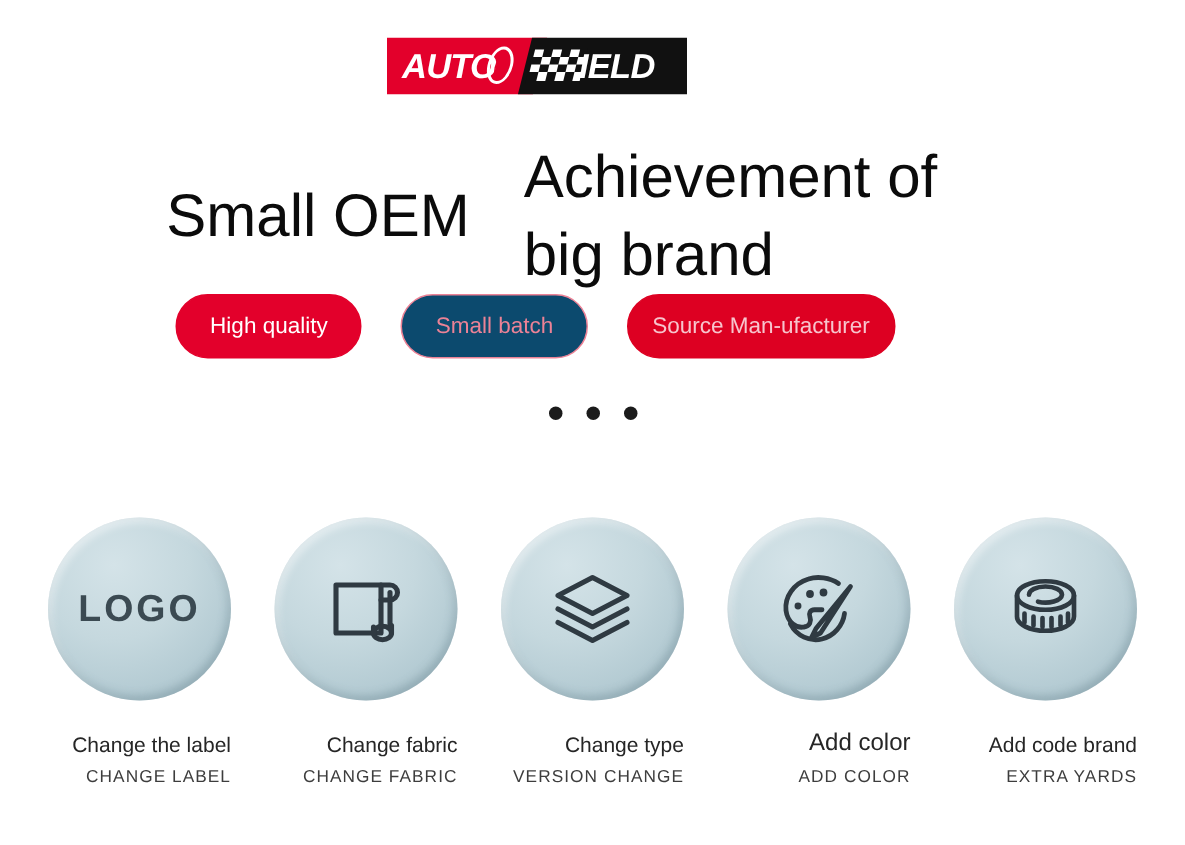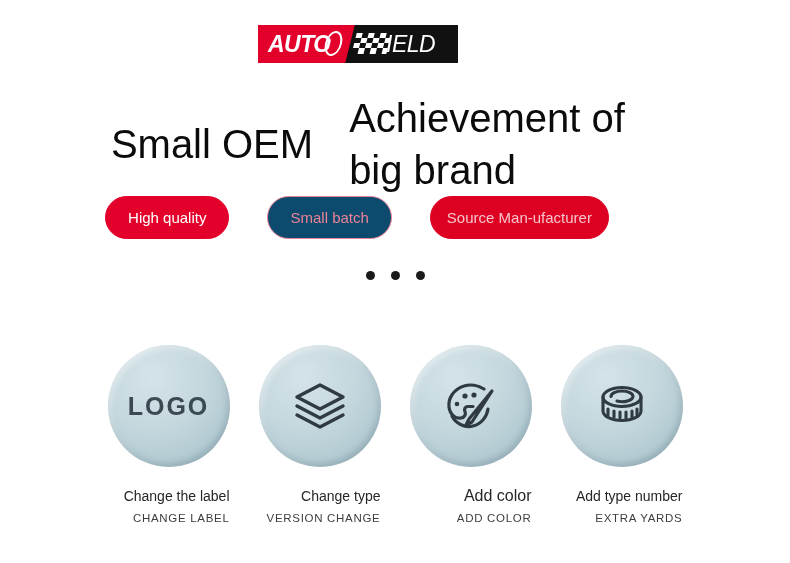--- a/index.html
+++ b/index.html
@@ -93,21 +93,21 @@
     width: 36px;
     height: 24px;
     z-index: 5;
     transform: skewX(-14deg);
   }
   .logo-ield {
     position: absolute;
     left: 128px;
     top: 6px;
     font-family: "Liberation Sans", sans-serif;
-    font-weight: normal;
+    font-weight: bold;
     font-style: italic;
     font-size: 23px;
     letter-spacing: -0.5px;
     color: #ffffff;
     z-index: 5;
     line-height: 26px;
   }
 
   
   .headline {
@@ -137,21 +137,21 @@
   }
 
   
   .pills {
     position: absolute;
     top: 196px;
     left: 0;
     width: 714px;
     display: flex;
     justify-content: center;
-    gap: 38px;
+    gap: 26px;
   }
   .pill {
     height: 43px;
     border-radius: 22px;
     display: flex;
     align-items: center;
     justify-content: center;
     text-align: center;
     font-size: 15px;
     line-height: 17px;
@@ -296,20 +296,34 @@
   <div class="features">
 
     <div class="feature">
       <div class="circle">
         <span class="logo-text-icon">LOGO</span>
       </div>
       <div class="f-title">Change the label</div>
       <div class="f-sub">CHANGE LABEL</div>
     </div>
 
+    <div class="feature">
+      <div class="circle">
+        <svg width="60" height="60" viewBox="0 0 60 60" fill="none" stroke="#2f3a42" stroke-width="3.4" stroke-linejoin="round" stroke-linecap="round">
+          <path d="M10 14 h30 v32 h-30 z"></path>
+          <path d="M40 14 h6 a5 5 0 0 1 0 10 h-6"></path>
+          <path d="M46 19 v22"></path>
+          <ellipse cx="41" cy="46" rx="6" ry="4.5"></ellipse>
+          <path d="M35 46 v-4"></path>
+          <path d="M47 46 v-5"></path>
+        </svg>
+      </div>
+      <div class="f-title">Change fabric</div>
+      <div class="f-sub">CHANGE FABRIC</div>
+    </div>
 
     <div class="feature">
       <div class="circle">
         <svg width="62" height="62" viewBox="0 0 62 62" fill="none" stroke="#2f3a42" stroke-width="3.4" stroke-linejoin="round" stroke-linecap="round">
           <path d="M31 10 L54 22 L31 34 L8 22 Z"></path>
           <path d="M8 31 L31 43 L54 31"></path>
           <path d="M8 40 L31 52 L54 40"></path>
         </svg>
       </div>
       <div class="f-title">Change type</div>
@@ -334,19 +348,19 @@
 
     <div class="feature">
       <div class="circle">
         <svg width="62" height="62" viewBox="0 0 62 62" fill="none" stroke="#2f3a42" stroke-width="3.1" stroke-linejoin="round" stroke-linecap="round">
           <ellipse cx="31" cy="22" rx="19" ry="9.5"></ellipse>
           <path d="M12 22 v14 a19 9.5 0 0 0 38 0 v-14"></path>
           <path d="M20 21.5 a11 5.5 0 0 1 22 0 a11 5.5 0 0 1 -16 4.6"></path>
           <path d="M17 34 v6 M23 36 v6 M29 37 v6 M35 37 v6 M41 36 v6 M46 34 v6"></path>
         </svg>
       </div>
-      <div class="f-title">Add type number</div>
+      <div class="f-title">Add code brand</div>
       <div class="f-sub">EXTRA YARDS</div>
     </div>
 
   </div>
 
 </div>
 
 </body></html>

